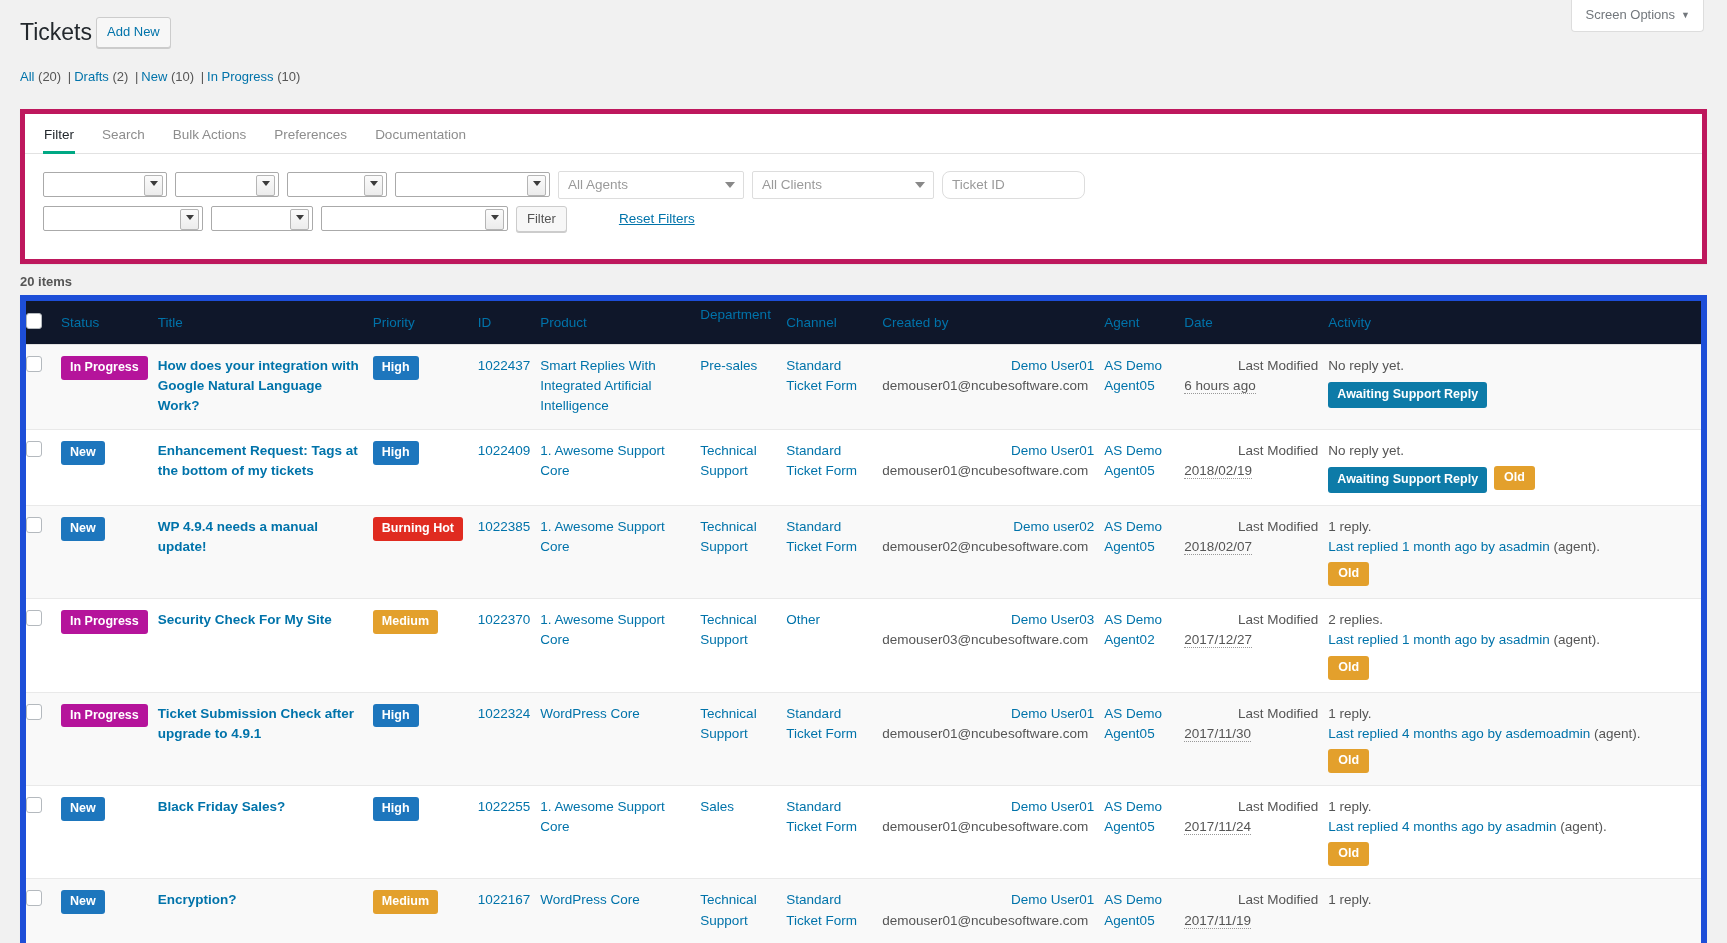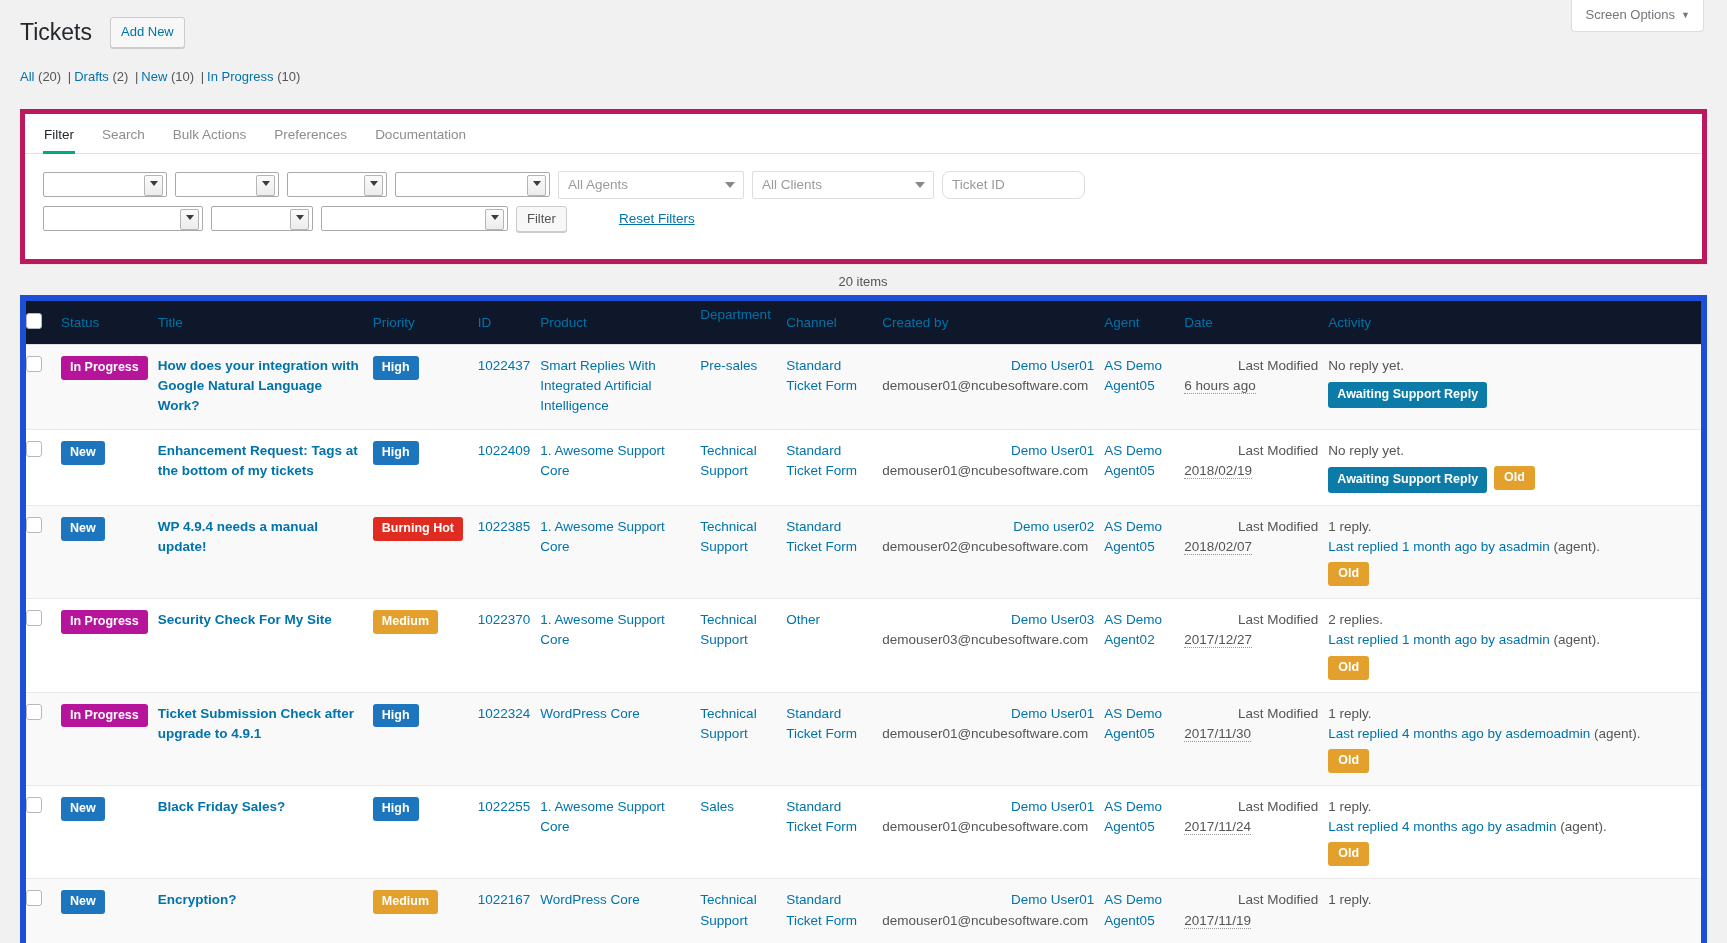--- a/index.html
+++ b/index.html
@@ -21,21 +21,21 @@
     border-radius: 0 0 4px 4px;
     padding: 6px 13px 7px 13px;
     color: #72777c; font-size: 13px; line-height: 1.4;
     cursor: pointer; display: flex; align-items: center; gap: 6px;
   }
   .screen-meta-toggle .caret { font-size: 9px; color: #72777c; }
 
   
   .wrap { padding: 0 20px; }
   .page-title-row {
-    display: flex; align-items: center; gap: 18px;
+    display: flex; align-items: center; gap: 4px;
     padding-top: 9px;
   }
   h1.page-title {
     font-size: 23px; font-weight: 400; line-height: 1.3;
     margin: 0; padding: 9px 0 4px 0; color: #23282d;
   }
   .page-title-action {
     display: inline-block;
     background: #f7f7f7;
     border: 1px solid #ccc;
@@ -154,23 +154,23 @@
     height: 26px; padding: 0 10px; cursor: pointer;
     font-family: "Liberation Sans", sans-serif;
   }
   .reset-link {
     margin-left: 44px; color: #0073aa; text-decoration: underline; cursor: pointer;
     font-size: 13.5px;
   }
 
   
   .tablenav {
-    display: flex; justify-content: center;
+    display: flex; justify-content: flex-start;
     padding: 10px 1px 6px 0;
-    color: #555; font-size: 13px;
+    color: #555; font-size: 13px; font-weight: bold;
   }
 
   
   .list-table {
     width: 100%; border-collapse: collapse;
     background: #0f172a; border: 6px solid #1d4ed8;
     box-shadow: 0 1px 1px rgba(0,0,0,.04);
   }
   .list-table thead th {
     text-align: left;

